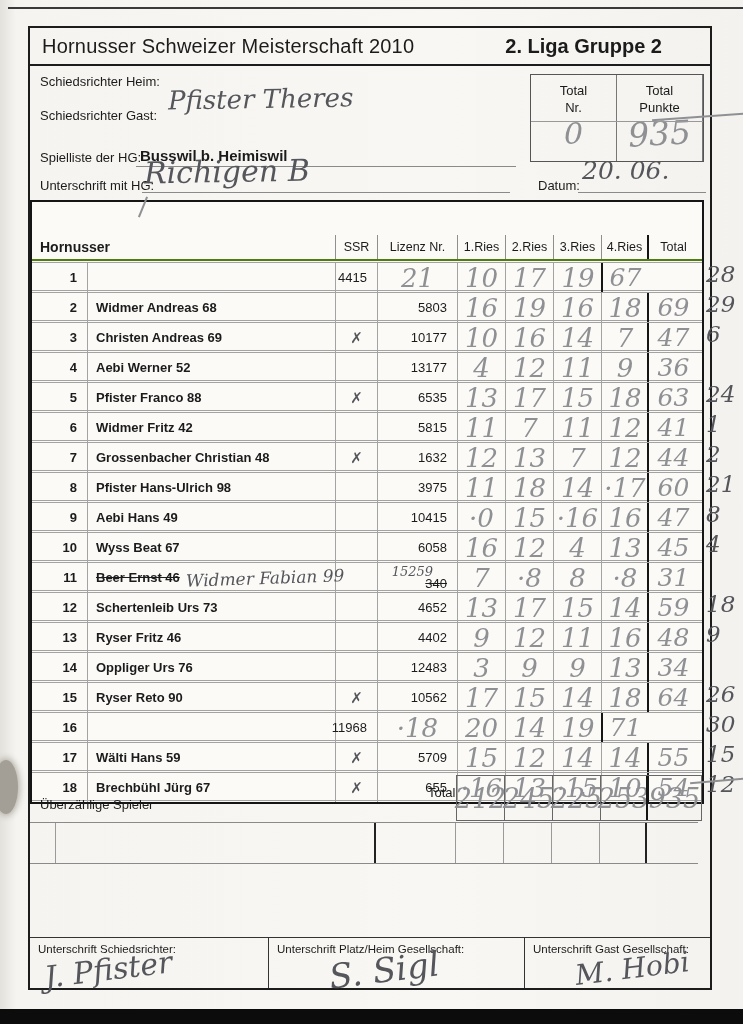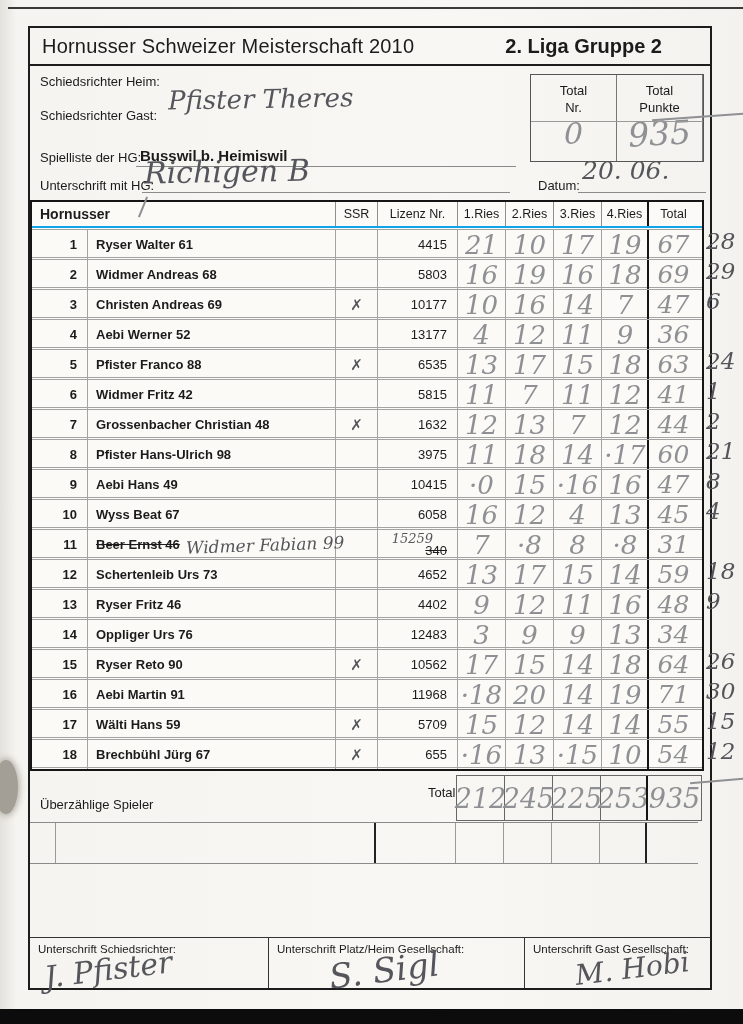--- a/index.html
+++ b/index.html
@@ -36,21 +36,21 @@
              border:1px solid #555;display:grid;grid-template-columns:86px 86px;}
   .total-box .tb-col{border-right:1px solid #777;text-align:center;padding-top:7px;line-height:17px;position:relative;}
   .total-box .tb-col:last-child{border-right:none;}
   .tb-divider{position:absolute;left:0;right:0;top:46px;border-top:1px solid #999;}
   .tb-val{position:absolute;left:0;right:0;top:50px;text-align:center;font-size:30px;}
   .tb-val.big{font-size:33px;transform:rotate(-3deg);}
 
   
   .table{position:absolute;top:172px;left:0;width:670px;border:2px solid #151515;background:#fbfaf7;}
   .t-head{display:grid;grid-template-columns:304px 42px 80px 48px 48px 48px 46px 50px;
-          height:24px;border-bottom:2px solid #0ea5e9;align-items:center;}
+          height:24px;border-bottom:2px solid #4d7c0f;align-items:center;margin-top:33px;}
   .t-head .hc{border-right:1px solid #8f8f8f;height:100%;display:flex;align-items:center;
               justify-content:center;font-size:12.5px;}
   .t-head .hc.first{justify-content:flex-start;padding-left:8px;font-weight:bold;font-size:14px;}
   .t-head .hc.last{border-right:none;border-left:2px solid #151515;margin-left:-1px;}
   .t-rows{padding-top:1px;}
   .t-row{position:relative;display:grid;grid-template-columns:56px 248px 42px 80px 48px 48px 48px 46px 50px;
          height:27px;border-top:1px solid #a3a3a3;border-bottom:1px solid #a3a3a3;margin-bottom:1px;}
   .c{border-right:1px solid #a3a3a3;position:relative;overflow:visible;}
   .c.nr{display:flex;align-items:center;justify-content:flex-end;padding-right:10px;
         font-weight:bold;font-size:13px;}
@@ -146,23 +146,20 @@
           <div class="hc">Lizenz Nr.</div>
           <div class="hc">1.Ries</div>
           <div class="hc">2.Ries</div>
           <div class="hc">3.Ries</div>
           <div class="hc">4.Ries</div>
           <div class="hc last">Total</div>
         </div>
       <div class="t-rows">
           <div class="t-row">
             <div class="c nr">1</div>
-            <div class="c name">
-              <span class="pname">Ryser Walter 61</span>
-            </div>
             <div class="c ssr"></div>
             <div class="c liz">
               <span class="pliz">4415</span>
             </div>
             <div class="c sc">
               <span class="hw">21</span>
             </div>
             <div class="c sc">
               <span class="hw">10</span>
             </div>
@@ -543,23 +540,20 @@
             <div class="c sc sc4">
               <span class="hw">18</span>
             </div>
             <div class="c tot">
               <span class="hw">64</span>
             </div>
             <span class="margin-num hw2">26</span>
           </div>
           <div class="t-row">
             <div class="c nr">16</div>
-            <div class="c name">
-              <span class="pname">Aebi Martin 91</span>
-            </div>
             <div class="c ssr"></div>
             <div class="c liz">
               <span class="pliz">11968</span>
             </div>
             <div class="c sc">
               <span class="hw">·18</span>
             </div>
             <div class="c sc">
               <span class="hw">20</span>
             </div>

